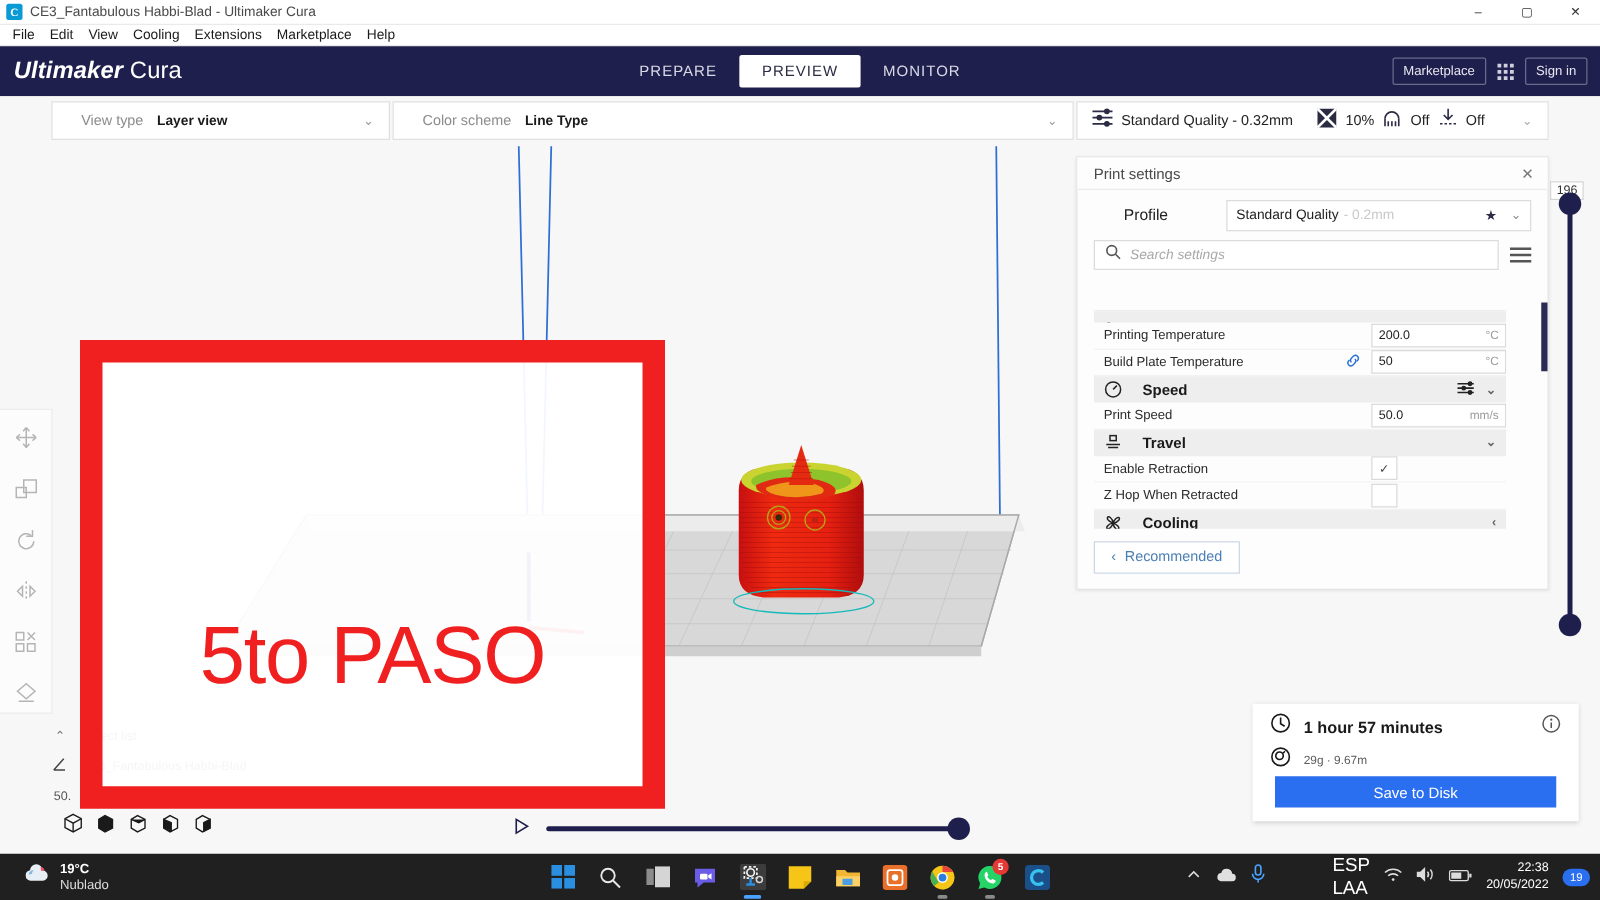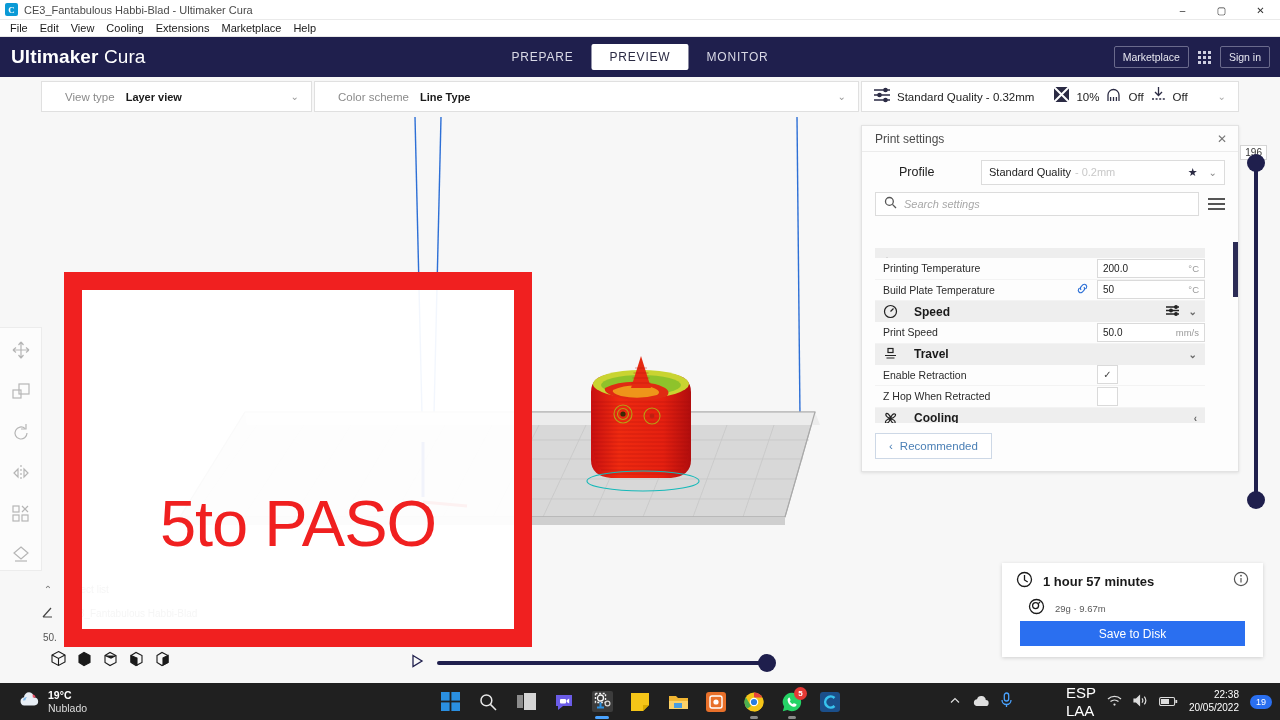--- a/index.html
+++ b/index.html
@@ -37,21 +37,21 @@
   .menubar span {
     font-size: 11px; color: #1a1a1a; padding: 0 6px; line-height: 17px;
   }
 
   
   .cura-header {
     height: 40px; background: #1f1f4d; display: flex; align-items: center;
     position: relative;
   }
   .cura-logo { margin-left: 11px; font-size: 19px; color: #fff; letter-spacing: .1px; }
-  .cura-logo b { font-weight: bold; }
+  .cura-logo b { font-weight: bold; font-style: italic; }
   .cura-logo i { font-style: normal; font-weight: 300; }
   .tabs {
     position: absolute; left: 50%; transform: translateX(-50%);
     display: flex; align-items: center; gap: 0px;
   }
   .tab {
     font-size: 12px; color: #d9d9e6; letter-spacing: .8px;
     padding: 6px 18px; border-radius: 2px;
   }
   .tab.active { background: #ffffff; color: #2b2b44; font-weight: normal; }
@@ -200,21 +200,21 @@
   }
 
   
   .jobcard {
     position:absolute; left:1002px; top:563px; width:261px; height:94px;
     background:#fff; box-shadow: 0 1px 4px rgba(0,0,0,.16);
   }
   .jc-row1 { display:flex; align-items:center; height:36px; padding:0 14px; gap:10px; }
   .jc-time { font-size:13px; color:#1a1a1a; font-weight:bold; }
   .jc-info { margin-left:auto; color:#555; }
-  .jc-row2 { display:flex; align-items:center; padding:0 26px; gap:10px; height:18px; }
+  .jc-row2 { display:flex; align-items:center; padding:0 14px; gap:10px; height:18px; }
   .jc-mat { font-size:9.5px; color:#5a5a5a; }
   .jc-save {
     position:absolute; left:18px; bottom:11px; width:225px; height:25px;
     background:#2a6ff0; color:#fff; font-size:12px;
     display:flex; align-items:center; justify-content:center;
   }
 
   
   .annot {
     position:absolute; left:64px; top:272px; width:468px; height:375px;

